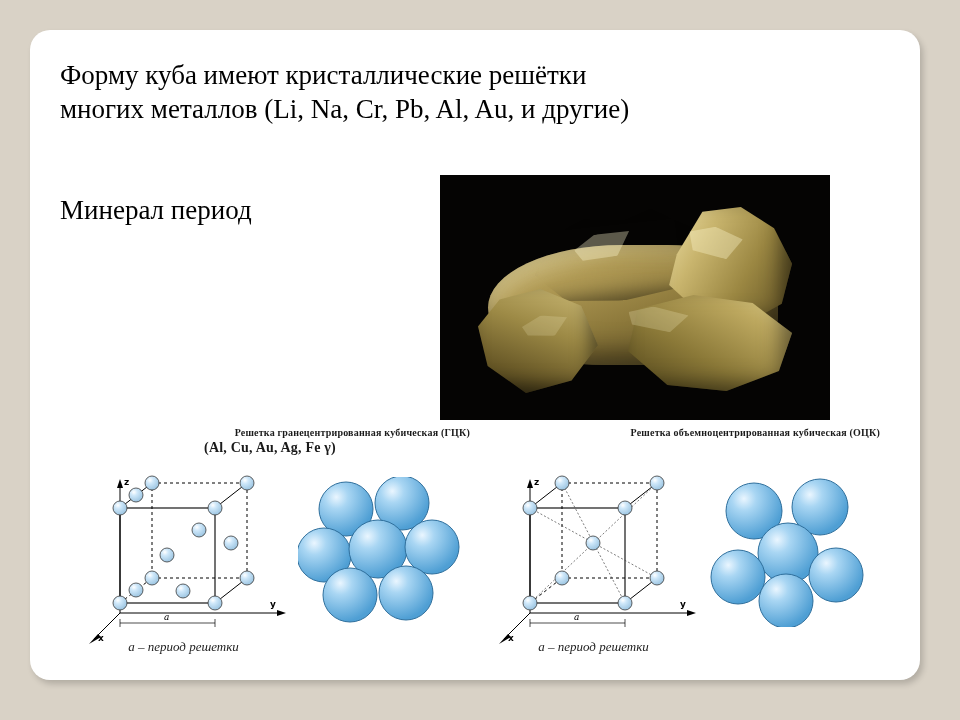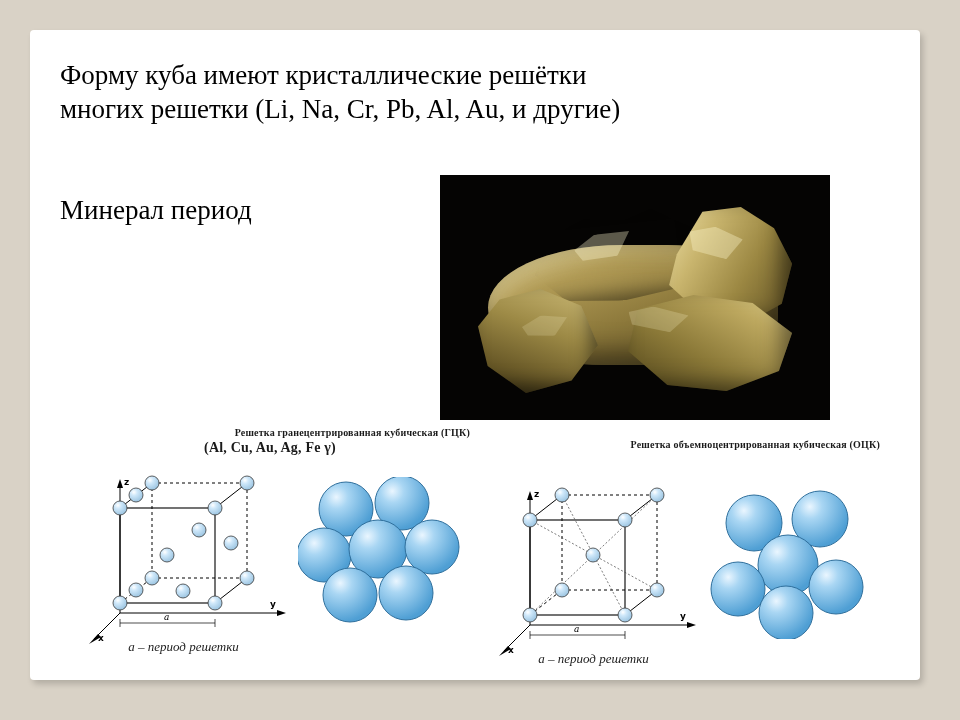--- a/index.html
+++ b/index.html
@@ -13,21 +13,21 @@
     font-family: "Liberation Serif", serif;
     overflow: hidden;
   }
   .slide {
     position: absolute;
     left: 30px;
     top: 30px;
     width: 890px;
     height: 650px;
     background: #ffffff;
-    border-radius: 4px;
+    border-radius: 20px;
     box-shadow: 3px 4px 6px rgba(0,0,0,0.18);
     overflow: hidden;
   }
   .title-block {
     position: absolute;
     left: 30px;
     top: 28px;
     width: 850px;
   }
   .title-line {
@@ -115,21 +115,21 @@
     width: 810px;
     height: 235px;
   }
   .diagram {
     position: absolute;
     top: 0;
     width: 400px;
     height: 235px;
   }
   .diagram.left { left: 0px; }
-  .diagram.right { left: 410px; margin-top: 12px; }
+  .diagram.right { left: 410px; }
   .dcap {
     position: absolute;
     left: 0;
     width: 100%;
     text-align: center;
     font-family: "Liberation Serif", serif;
     color: #1a1a1a;
     font-weight: bold;
     letter-spacing: 0.2px;
   }
@@ -161,21 +161,21 @@
   }
   svg { display: block; }
 </style>
 </head>
 <body>
 
 <div class="slide">
 
   <div class="title-block">
     <div class="title-line">Форму  куба имеют кристаллические решётки</div>
-    <div class="title-line">многих решетки (Li, Na, Cr, Pb, Al, Au, и другие)</div>
+    <div class="title-line">многих металлов (Li, Na, Cr, Pb, Al, Au, и другие)</div>
   </div>
 
   <div class="subtitle">Минерал период</div>
 
   <div class="photo">
     <div class="mineral">
       <div class="mchunk m1"></div>
       <div class="mchunk m2"></div>
       <div class="mchunk m3"></div>
       <div class="mchunk m4"></div>

